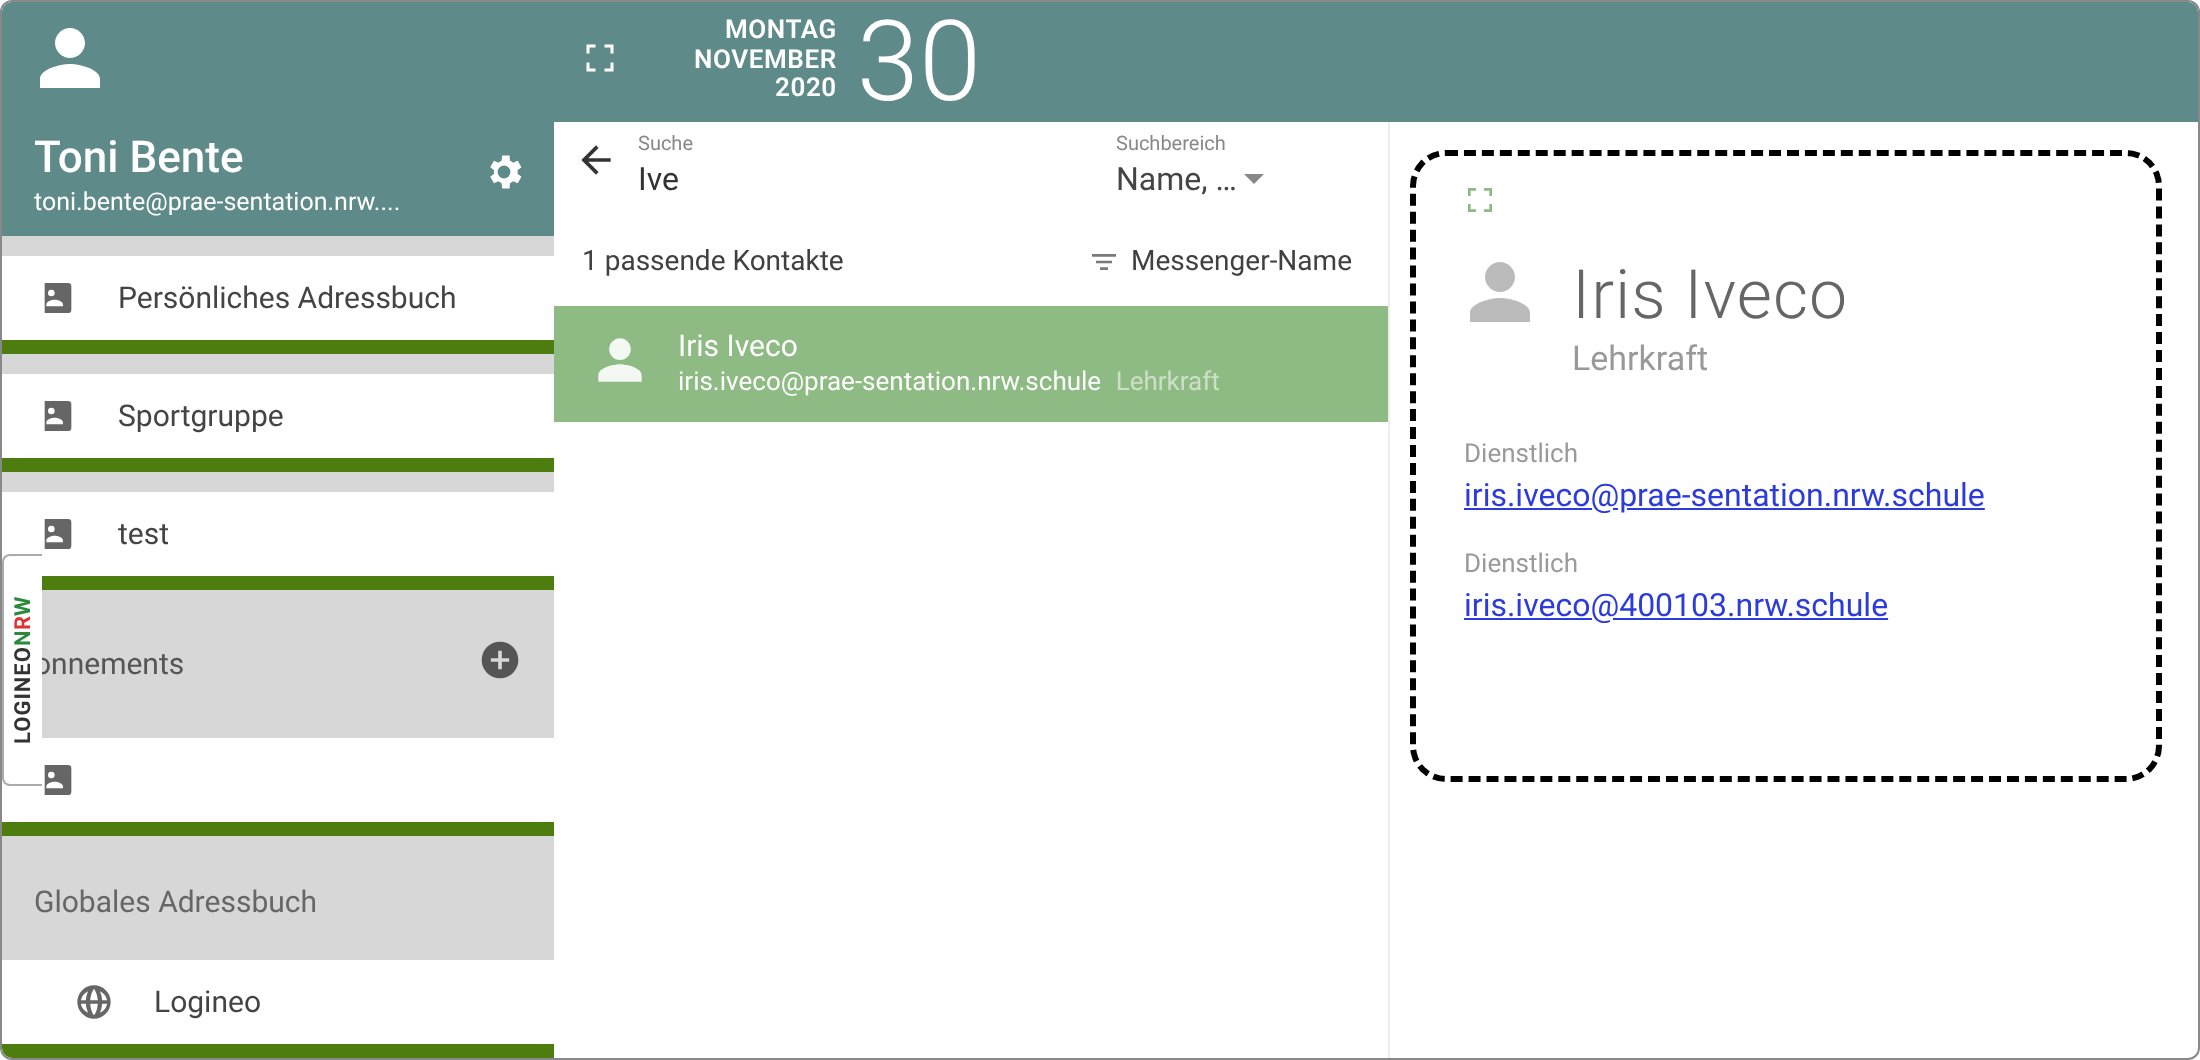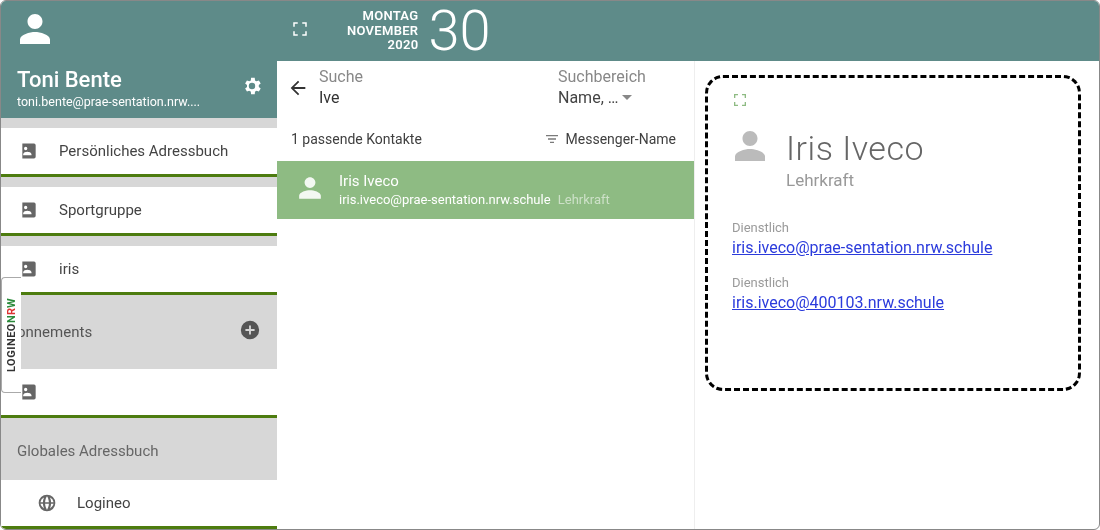--- a/index.html
+++ b/index.html
@@ -12,41 +12,41 @@
   .user-icon { margin-top: -2px; }
   .user-icon svg { width: 36px; height: 36px; fill: #fff; }
   .user-name { font-size: 22px; font-weight: 500; margin-top: 16px; }
   .user-email { font-size: 12.5px; margin-top: 2px; }
   .gear-icon { position: absolute; right: 14px; top: 74px; cursor: pointer; }
   .gear-icon svg { width: 22px; height: 22px; fill: #fff; }
 
   .section-header { display: flex; align-items: center; justify-content: space-between; padding: 14px 16px; font-size: 15px; color: #555; }
   .add-icon svg { width: 22px; height: 22px; fill: #555; }
 
-  .book-item { display: flex; align-items: center; height: 54px; padding: 0 16px; font-size: 15px; color: #444; cursor: pointer; background: #fff; border-bottom: 3px solid #4d7c0f; }
+  .book-item { display: flex; align-items: center; height: 54px; padding: 0 16px; font-size: 15px; color: #444; cursor: pointer; background: #fff; border-bottom: 7px solid #4d7c0f; }
   .book-icon { width: 24px; height: 24px; margin-right: 18px; display: flex; align-items: center; justify-content: center; }
   .book-icon svg { width: 20px; height: 20px; fill: #666; }
   .book-item.indented { padding-left: 34px; }
   .section-title { padding: 14px 16px 10px 16px; font-size: 15px; color: #666; }
 
   
   .main { flex: 1; display: flex; flex-direction: column; }
   .topbar { height: 60px; background: #5e8b89; display: flex; align-items: center; padding: 0 14px; color: #fff; }
   .fullscreen-icon svg { width: 18px; height: 18px; fill: #fff; }
   .date-block { display: flex; align-items: center; margin-left: 26px; }
   .date-text { text-align: right; font-size: 13px; font-weight: 600; line-height: 1.15; letter-spacing: 0.3px; margin-left: 12px; }
   .date-big { font-size: 56px; font-weight: 300; margin-left: 10px; line-height: 1; }
 
   .content-row { display: flex; flex: 1; }
   .search-col { width: 418px; border-right: 1px solid #eee; display: flex; flex-direction: column; }
   .search-bar { display: flex; align-items: flex-end; padding: 6px 16px 8px 10px; gap: 10px; }
   .back-arrow { cursor: pointer; margin-bottom: 4px; }
   .back-arrow svg { width: 22px; height: 22px; fill: #333; }
   .field { flex: 1; }
-  .field .lbl { font-size: 16px; color: #888; margin-bottom: 2px; }
+  .field .lbl { font-size: 10px; color: #888; margin-bottom: 2px; }
   .field .val { font-size: 16px; color: #333; border: none; background: transparent; width: 100%; outline: none; }
   .field .select-val { display: flex; align-items: center; gap: 4px; font-size: 16px; color: #444; cursor: pointer; }
   .caret svg { width: 10px; height: 10px; fill: #888; }
 
   .result-header { display: flex; justify-content: space-between; align-items: center; padding: 16px 18px 14px 14px; font-size: 14px; color: #404040; }
   .sort-btn { display: flex; align-items: center; gap: 6px; cursor: pointer; }
   .sort-btn svg { width: 16px; height: 16px; fill: #7a7a7a; }
 
   .contact-row { background: #8ebb83; color: #fff; display: flex; align-items: center; padding: 10px 16px 10px 20px; height: 58px; cursor: pointer; }
   .contact-row .avatar svg { width: 26px; height: 26px; fill: #fff; opacity: 0.9; }
@@ -112,21 +112,21 @@
           </svg>
         </span>
       <span>Sportgruppe</span>
     </div>
     <div class="book-item">
       <span class="book-icon">
           <svg viewBox="0 0 24 24">
             <path d="M4 3h14a2 2 0 012 2v14a2 2 0 01-2 2H4zM8 7a2 2 0 102 2 2 2 0 00-2-2zm-3 10h10v-1c0-2-3-3-5-3s-5 1-5 3z"></path>
           </svg>
         </span>
-      <span>iris</span>
+      <span>test</span>
     </div>
 
     <div class="section-header">
       <span>onnements</span>
       <span class="add-icon">
         <svg viewBox="0 0 24 24">
             <path d="M12 2a10 10 0 1010 10A10 10 0 0012 2zm5 11h-4v4h-2v-4H7v-2h4V7h2v4h4z"></path>
           </svg>
       </span>
     </div>

